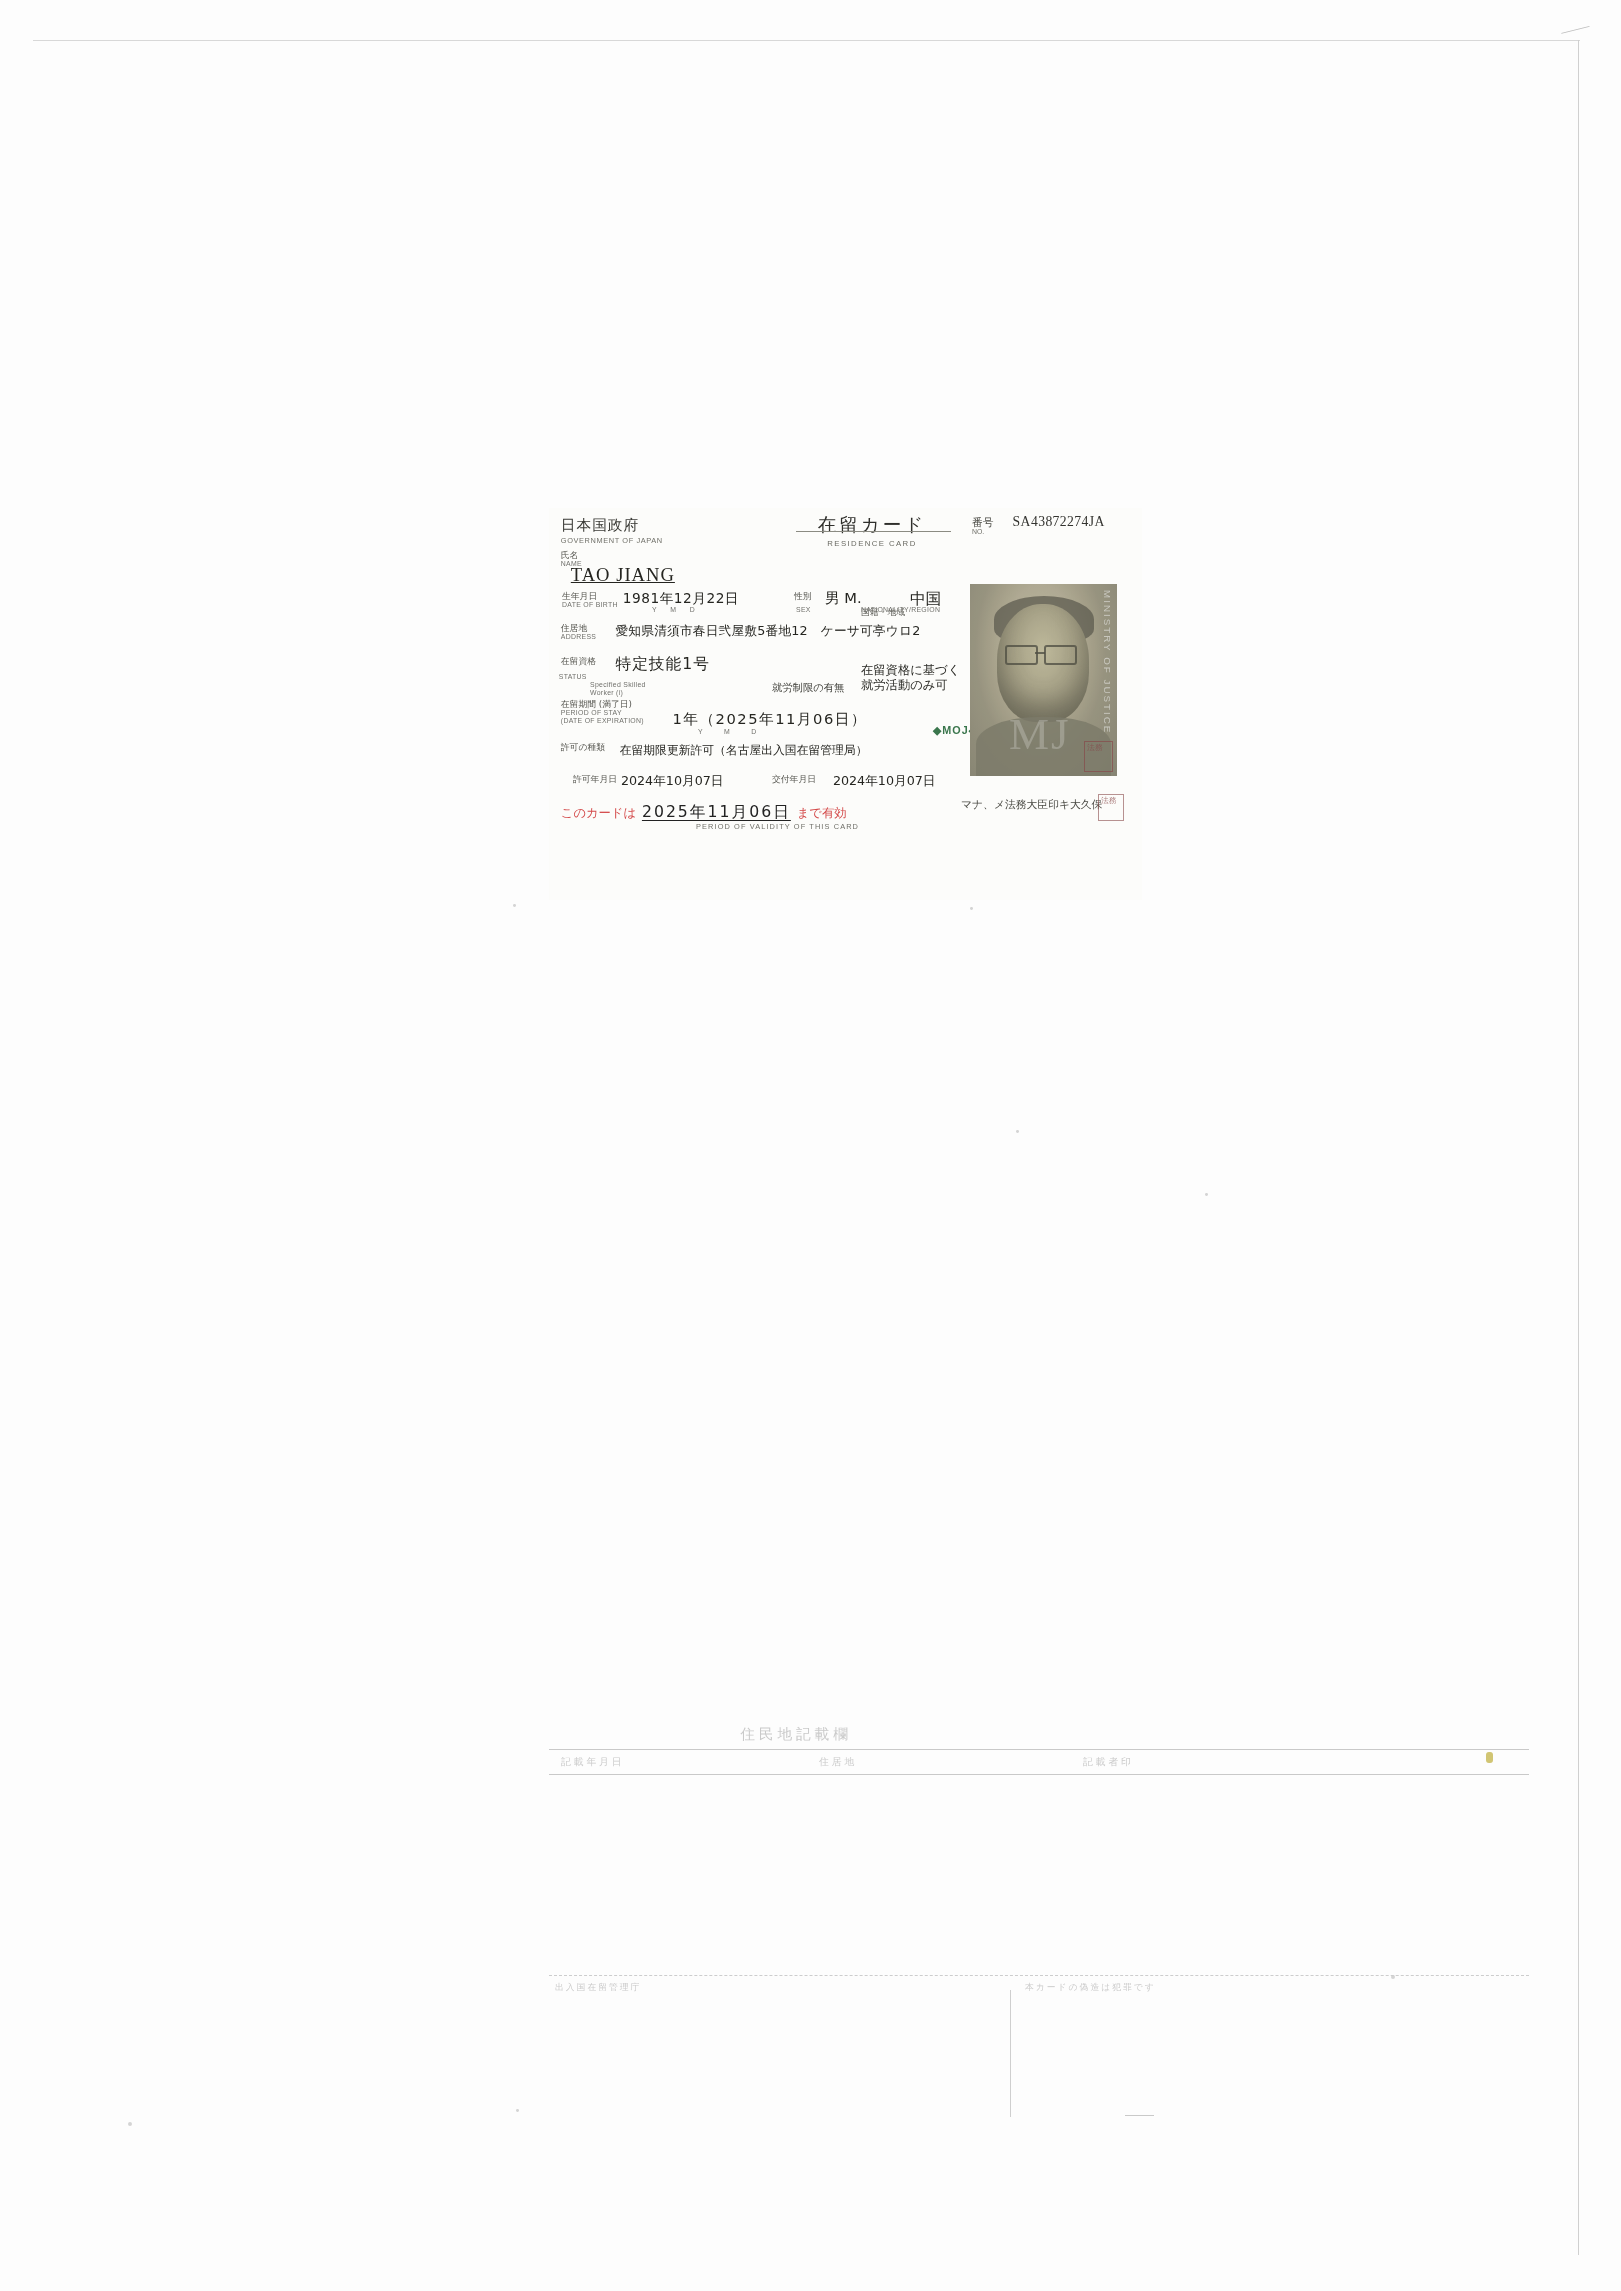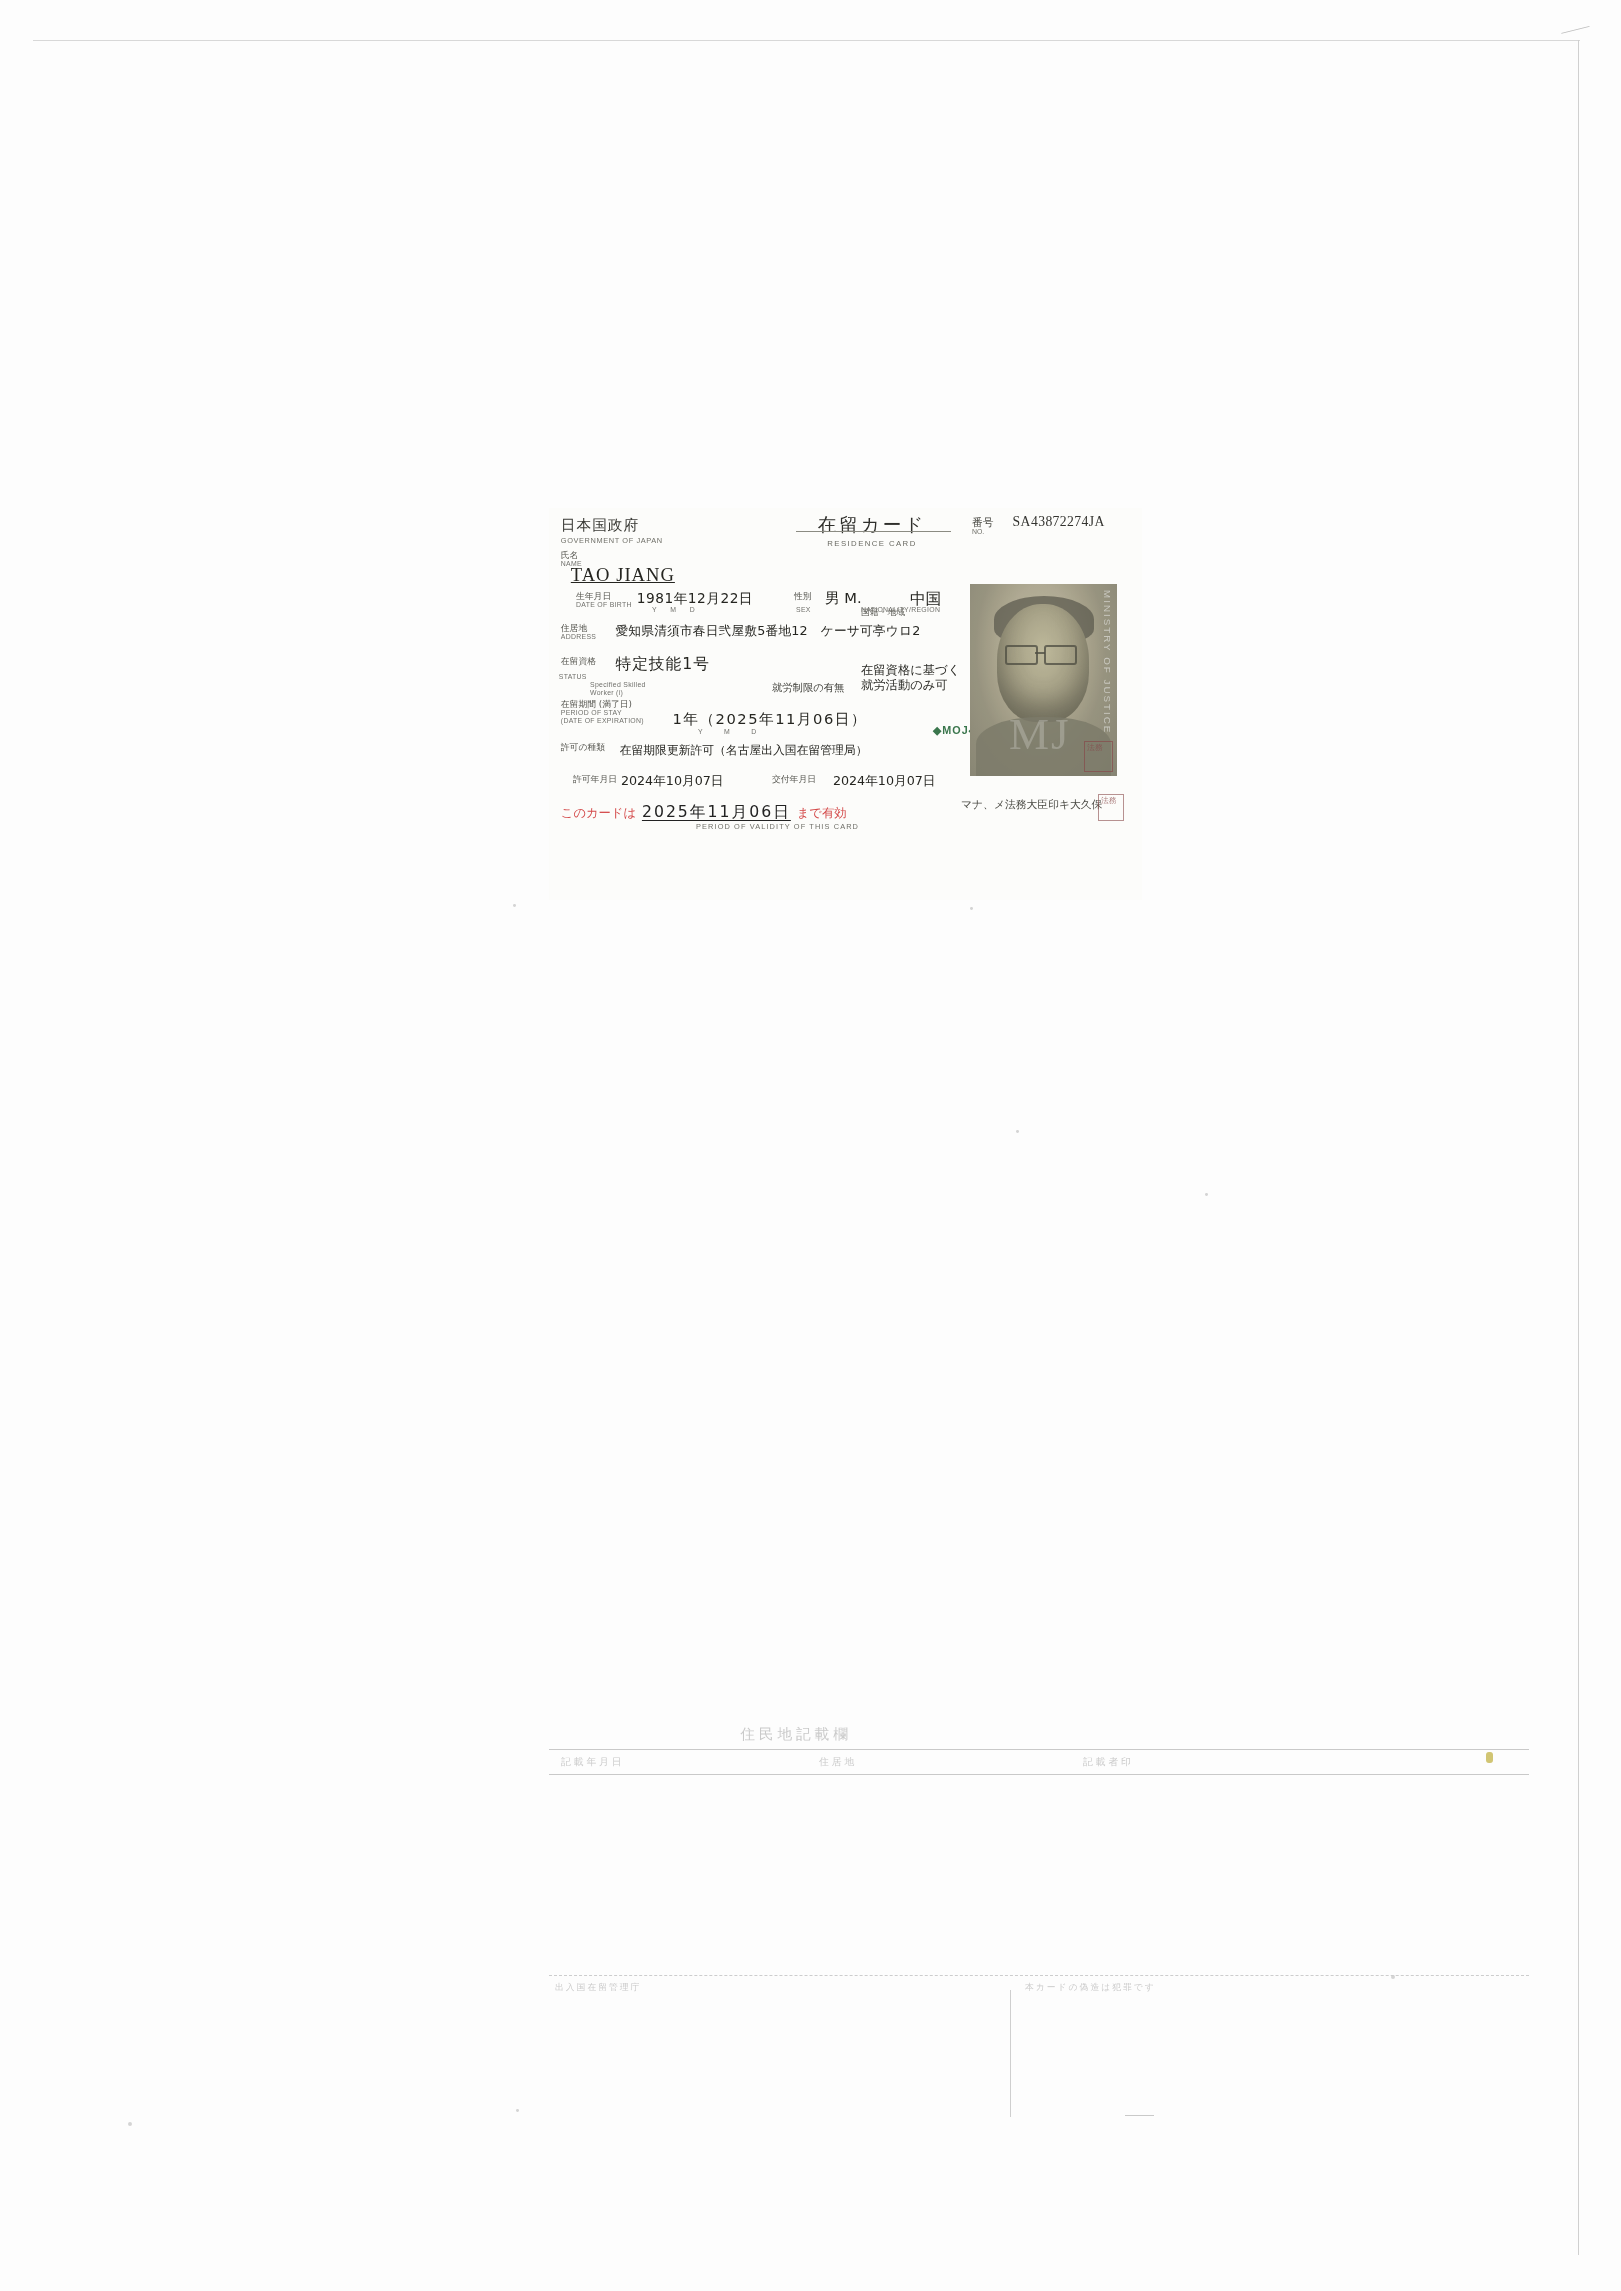--- a/index.html
+++ b/index.html
@@ -385,21 +385,21 @@
       </div>
 
       <div class="row" style="left:11.8px; top:43px;flex-direction:column;">
         <div style="width:39px;">
           <div class="lab">氏名</div>
           <div class="lab-en">NAME</div>
         </div>
         <div class="val name-val" style="margin-left:10px; margin-top:-3.9px;text-decoration:underline;">TAO JIANG</div>
       </div>
 
-      <div class="row" style="left:27px; top:84px;justify-content:space-between;">
+      <div class="row" style="left:13px; top:84px;justify-content:space-between;">
         <div style="width:51px;">
           <div class="lab">生年月日</div>
           <div class="lab-en">DATE OF BIRTH</div>
         </div>
         <div class="val dob-val val-jp" style="margin-left:9.8px; margin-top:-2px;">1981年12月22日</div>
       </div>
       <div class="lab-en" style="position:absolute; left:103px; top:98px; letter-spacing:5.9px;">Y      M      D</div>
 
       <div class="row" style="left:245px; top:84px;">
         <div style="width:29px;">

